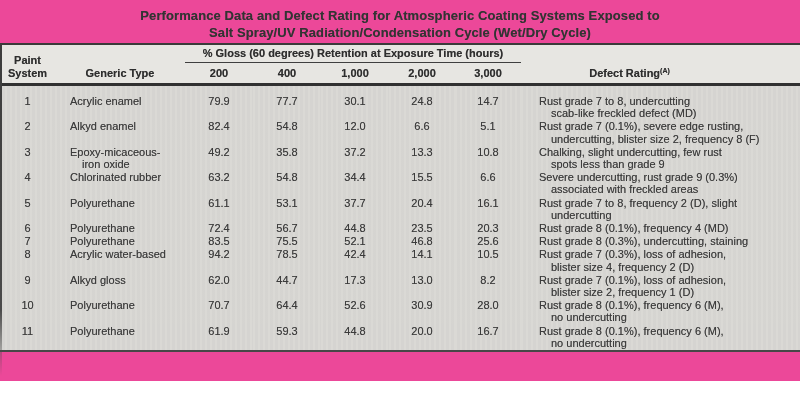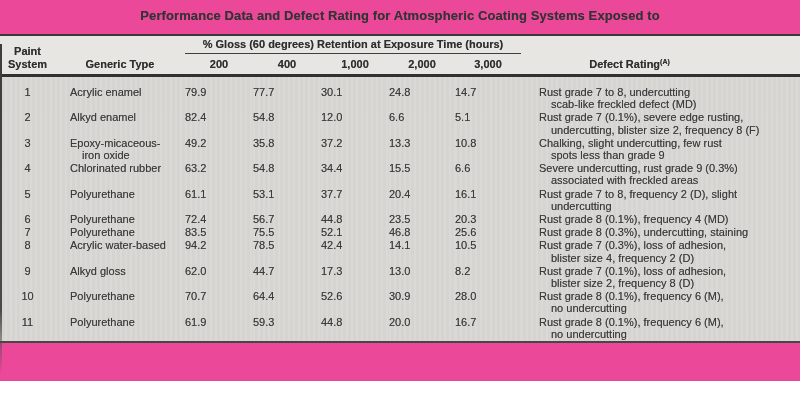--- a/index.html
+++ b/index.html
@@ -16,21 +16,21 @@
     position:absolute;top:7px;left:0;width:800px;
     text-align:center;font-size:13px;font-weight:bold;color:#333;
     line-height:17px;letter-spacing:.1px;
   }
   .scan-edge{
     position:absolute;left:0;top:44px;width:2px;height:332px;
     background:linear-gradient(180deg,#3c3c3c 0%,#4a4a4a 80%,rgba(80,80,80,0) 100%);
     z-index:5;
   }
   table.coating{
-    position:absolute;top:34px;left:0;width:800px;
+    position:absolute;top:43px;left:0;width:800px;
     border-collapse:collapse;table-layout:fixed;
     border-top:2.5px solid #3a3a3a;
     border-bottom:2px solid #474747;
     font-size:11px;
   }
   thead th{
     background:#e7e6e2;font-weight:bold;color:#2e2e2e;
     font-size:11px;line-height:13px;vertical-align:bottom;
     padding:2px 0 3px 0;
   }
@@ -42,38 +42,39 @@
   sup.fn{font-size:7px;vertical-align:4px;letter-spacing:0;}
   tbody{background:#d8d7d3;}
   tbody td{
     background:#d8d7d3;vertical-align:top;line-height:12.2px;
     padding:.5px 0;color:#3b3b3b;
     background-image:
       repeating-linear-gradient(90deg, rgba(255,255,255,.05) 0 2px, rgba(0,0,0,.012) 2px 5px);
   }
   tbody tr:first-child td{padding-top:9px;}
   td.c-sys{text-align:center;}
-  td.c-num{text-align:left;}
+  td.c-num{text-align:center;}
   td.c-type{padding-left:15px;}
   td.c-def{padding-left:18px;}
   .l2{padding-left:12px;}
   .caption{
     position:absolute;left:0;top:387px;width:800px;height:26px;
     text-align:center;font-size:16px;color:#383838;
   }
   .caption .num{display:inline-block;vertical-align:top;line-height:20px;font-size:16.5px;}
   .glyph{display:inline-block;width:19px;height:19px;vertical-align:top;margin-right:1px;}
 </style>
 </head>
 <body>
 
 <div class="page">
 
   <div class="title">
     <div>Performance Data and Defect Rating for Atmospheric Coating Systems Exposed to</div>
+    <div>Salt Spray/UV Radiation/Condensation Cycle (Wet/Dry Cycle)</div>
   </div>
 
   <div class="scan-edge"></div>
 
   <table class="coating">
     <colgroup>
       <col style="width:55px">
         <col style="width:130px">
       <col style="width:68px">
         <col style="width:68px">
@@ -242,21 +243,21 @@
           <div class="l1">Alkyd gloss</div>
           <div class="l2"></div>
         </td>
         <td class="c-num">62.0</td>
         <td class="c-num">44.7</td>
         <td class="c-num">17.3</td>
         <td class="c-num">13.0</td>
         <td class="c-num">8.2</td>
         <td class="c-def">
           <div class="l1">Rust grade 7 (0.1%), loss of adhesion,</div>
-          <div class="l2">blister size 2, frequency 8 (D)</div>
+          <div class="l2">blister size 2, frequency 1 (D)</div>
         </td>
       </tr>
 
       <tr>
         <td class="c-sys">10</td>
         <td class="c-type">
           <div class="l1">Polyurethane</div>
           <div class="l2"></div>
         </td>
         <td class="c-num">70.7</td>

